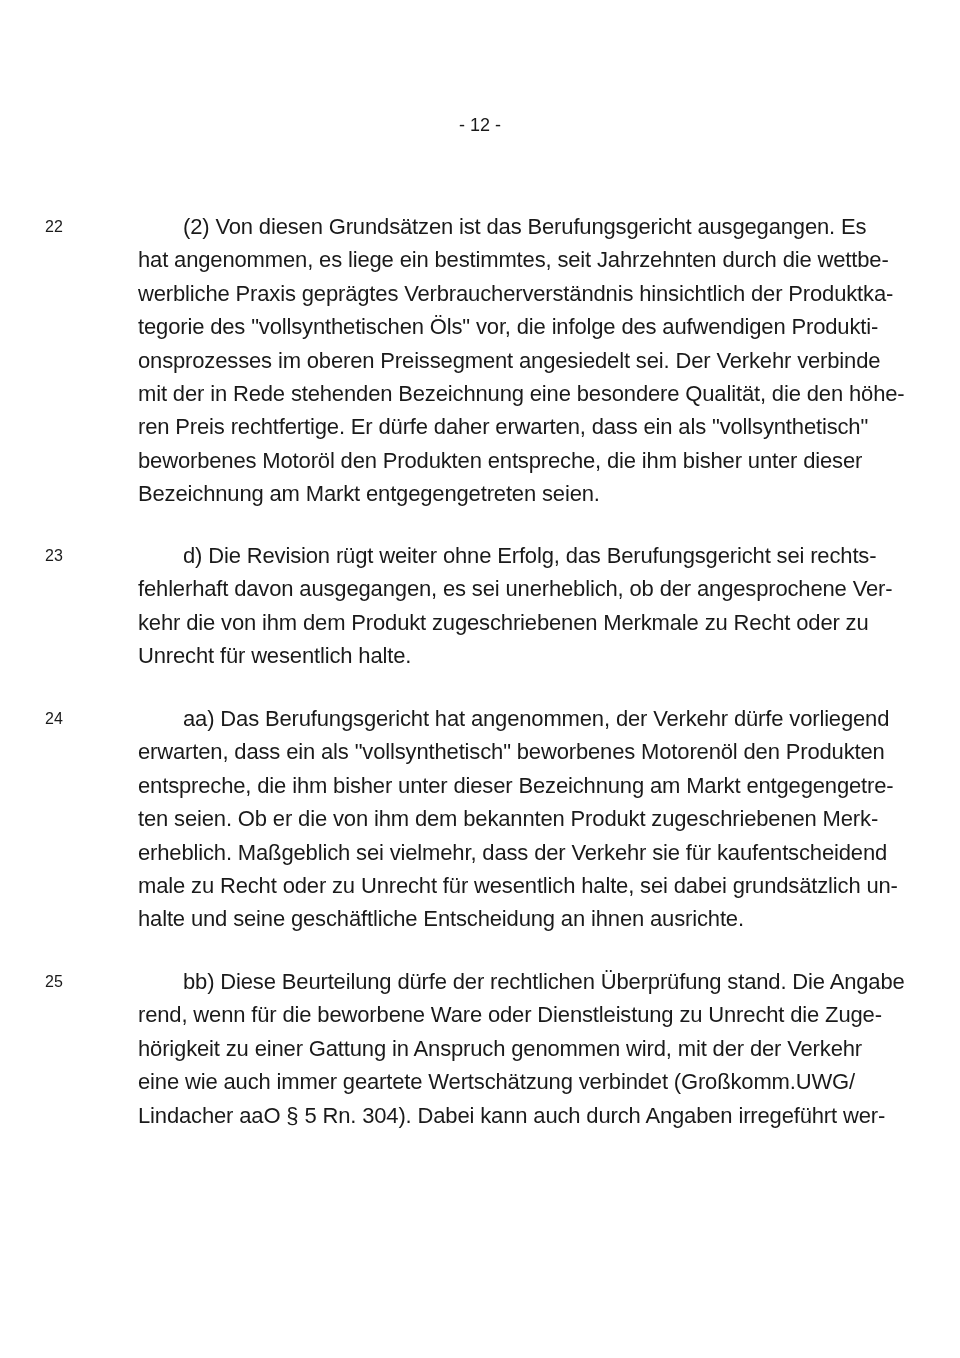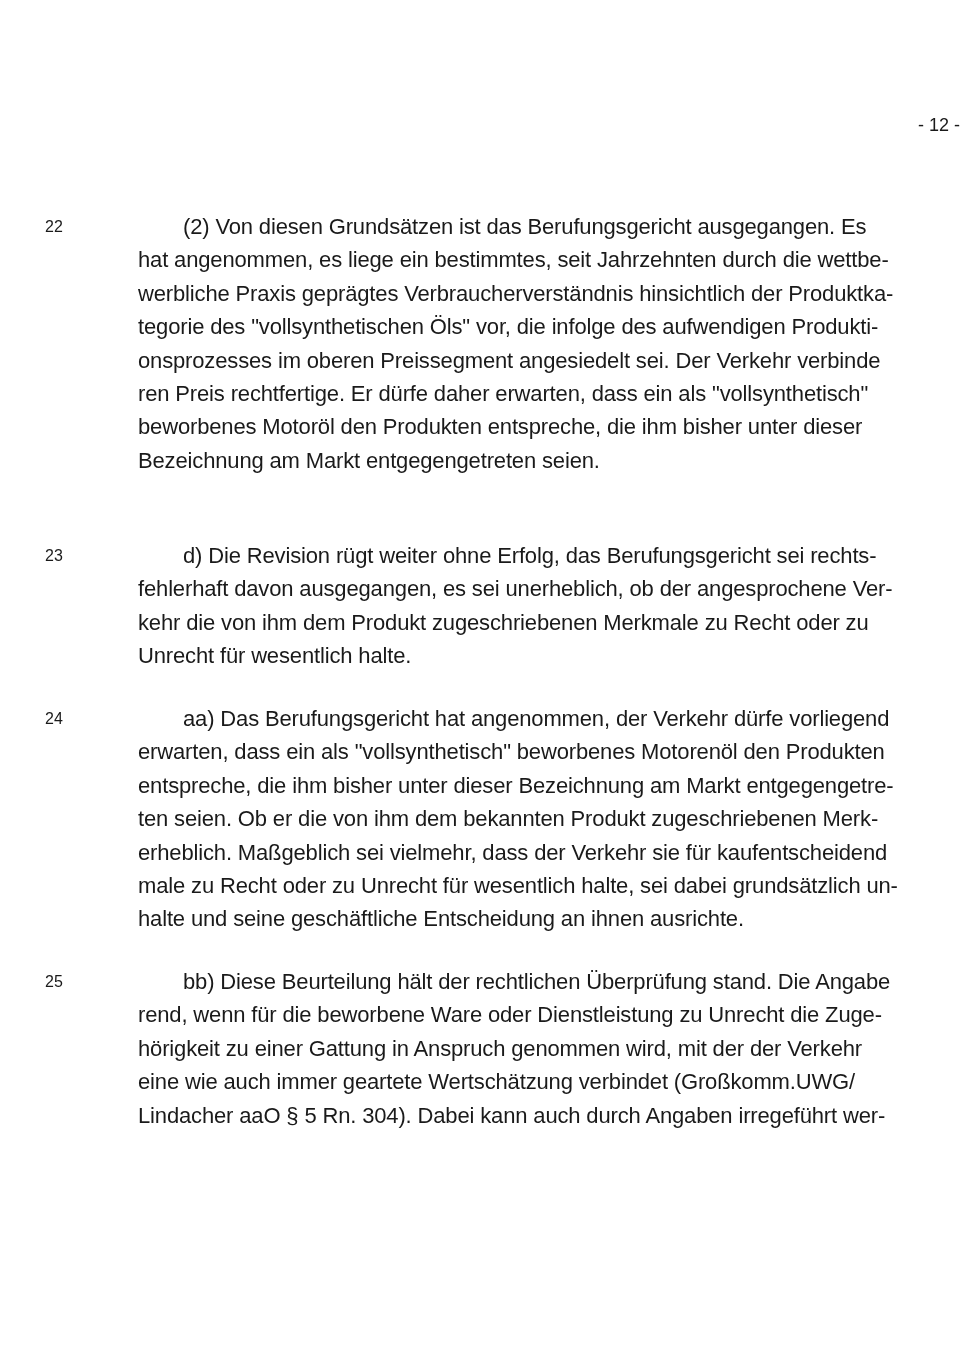--- a/index.html
+++ b/index.html
@@ -13,21 +13,21 @@
       position: relative;
       overflow: hidden;
       font-family: "Liberation Sans", sans-serif;
       color: #1a1a1a;
     }
     .page-number {
       position: absolute;
       top: 114px;
       left: 0;
       width: 960px;
-      text-align: right;
+      text-align: center;
       font-size: 18px;
       line-height: 22px;
     }
     .para {
       position: absolute;
       left: 0;
       width: 960px;
     }
     .para-num {
       position: absolute;
@@ -65,20 +65,21 @@
 <div class="page-number">- 12 -</div>
 
 <div class="para" style="top:216px;">
   <div class="para-num">22</div>
   <div class="para-body">
     <span class="line indent">(2) Von diesen Grundsätzen ist das Berufungsgericht ausgegangen. Es</span>
     <span class="line">hat angenommen, es liege ein bestimmtes, seit Jahrzehnten durch die wettbe-</span>
     <span class="line">werbliche Praxis geprägtes Verbraucherverständnis hinsichtlich der Produktka-</span>
     <span class="line">tegorie des "vollsynthetischen Öls" vor, die infolge des aufwendigen Produkti-</span>
     <span class="line">onsprozesses im oberen Preissegment angesiedelt sei. Der Verkehr verbinde</span>
+    <span class="line">mit der in Rede stehenden Bezeichnung eine besondere Qualität, die den höhe-</span>
     <span class="line">ren Preis rechtfertige. Er dürfe daher erwarten, dass ein als "vollsynthetisch"</span>
     <span class="line">beworbenes Motoröl den Produkten entspreche, die ihm bisher unter dieser</span>
     <span class="line last">Bezeichnung am Markt entgegengetreten seien.</span>
   </div>
 </div>
 
 <div class="para" style="top:545px;">
   <div class="para-num">23</div>
   <div class="para-body">
     <span class="line indent">d) Die Revision rügt weiter ohne Erfolg, das Berufungsgericht sei rechts-</span>
@@ -97,19 +98,19 @@
     <span class="line">ten seien. Ob er die von ihm dem bekannten Produkt zugeschriebenen Merk-</span>
     <span class="line">erheblich. Maßgeblich sei vielmehr, dass der Verkehr sie für kaufentscheidend</span>
     <span class="line">male zu Recht oder zu Unrecht für wesentlich halte, sei dabei grundsätzlich un-</span>
     <span class="line last">halte und seine geschäftliche Entscheidung an ihnen ausrichte.</span>
   </div>
 </div>
 
 <div class="para" style="top:971px;">
   <div class="para-num">25</div>
   <div class="para-body">
-    <span class="line indent">bb) Diese Beurteilung hält der rechtlichen Überprüfung stand. Die Angabe</span>
+    <span class="line indent">bb) Diese Beurteilung dürfe der rechtlichen Überprüfung stand. Die Angabe</span>
     <span class="line">rend, wenn für die beworbene Ware oder Dienstleistung zu Unrecht die Zuge-</span>
     <span class="line">hörigkeit zu einer Gattung in Anspruch genommen wird, mit der der Verkehr</span>
     <span class="line">eine wie auch immer geartete Wertschätzung verbindet (Großkomm.UWG/</span>
     <span class="line">Lindacher aaO § 5 Rn. 304). Dabei kann auch durch Angaben irregeführt wer-</span>
   </div>
 </div>
 
 </body></html>

